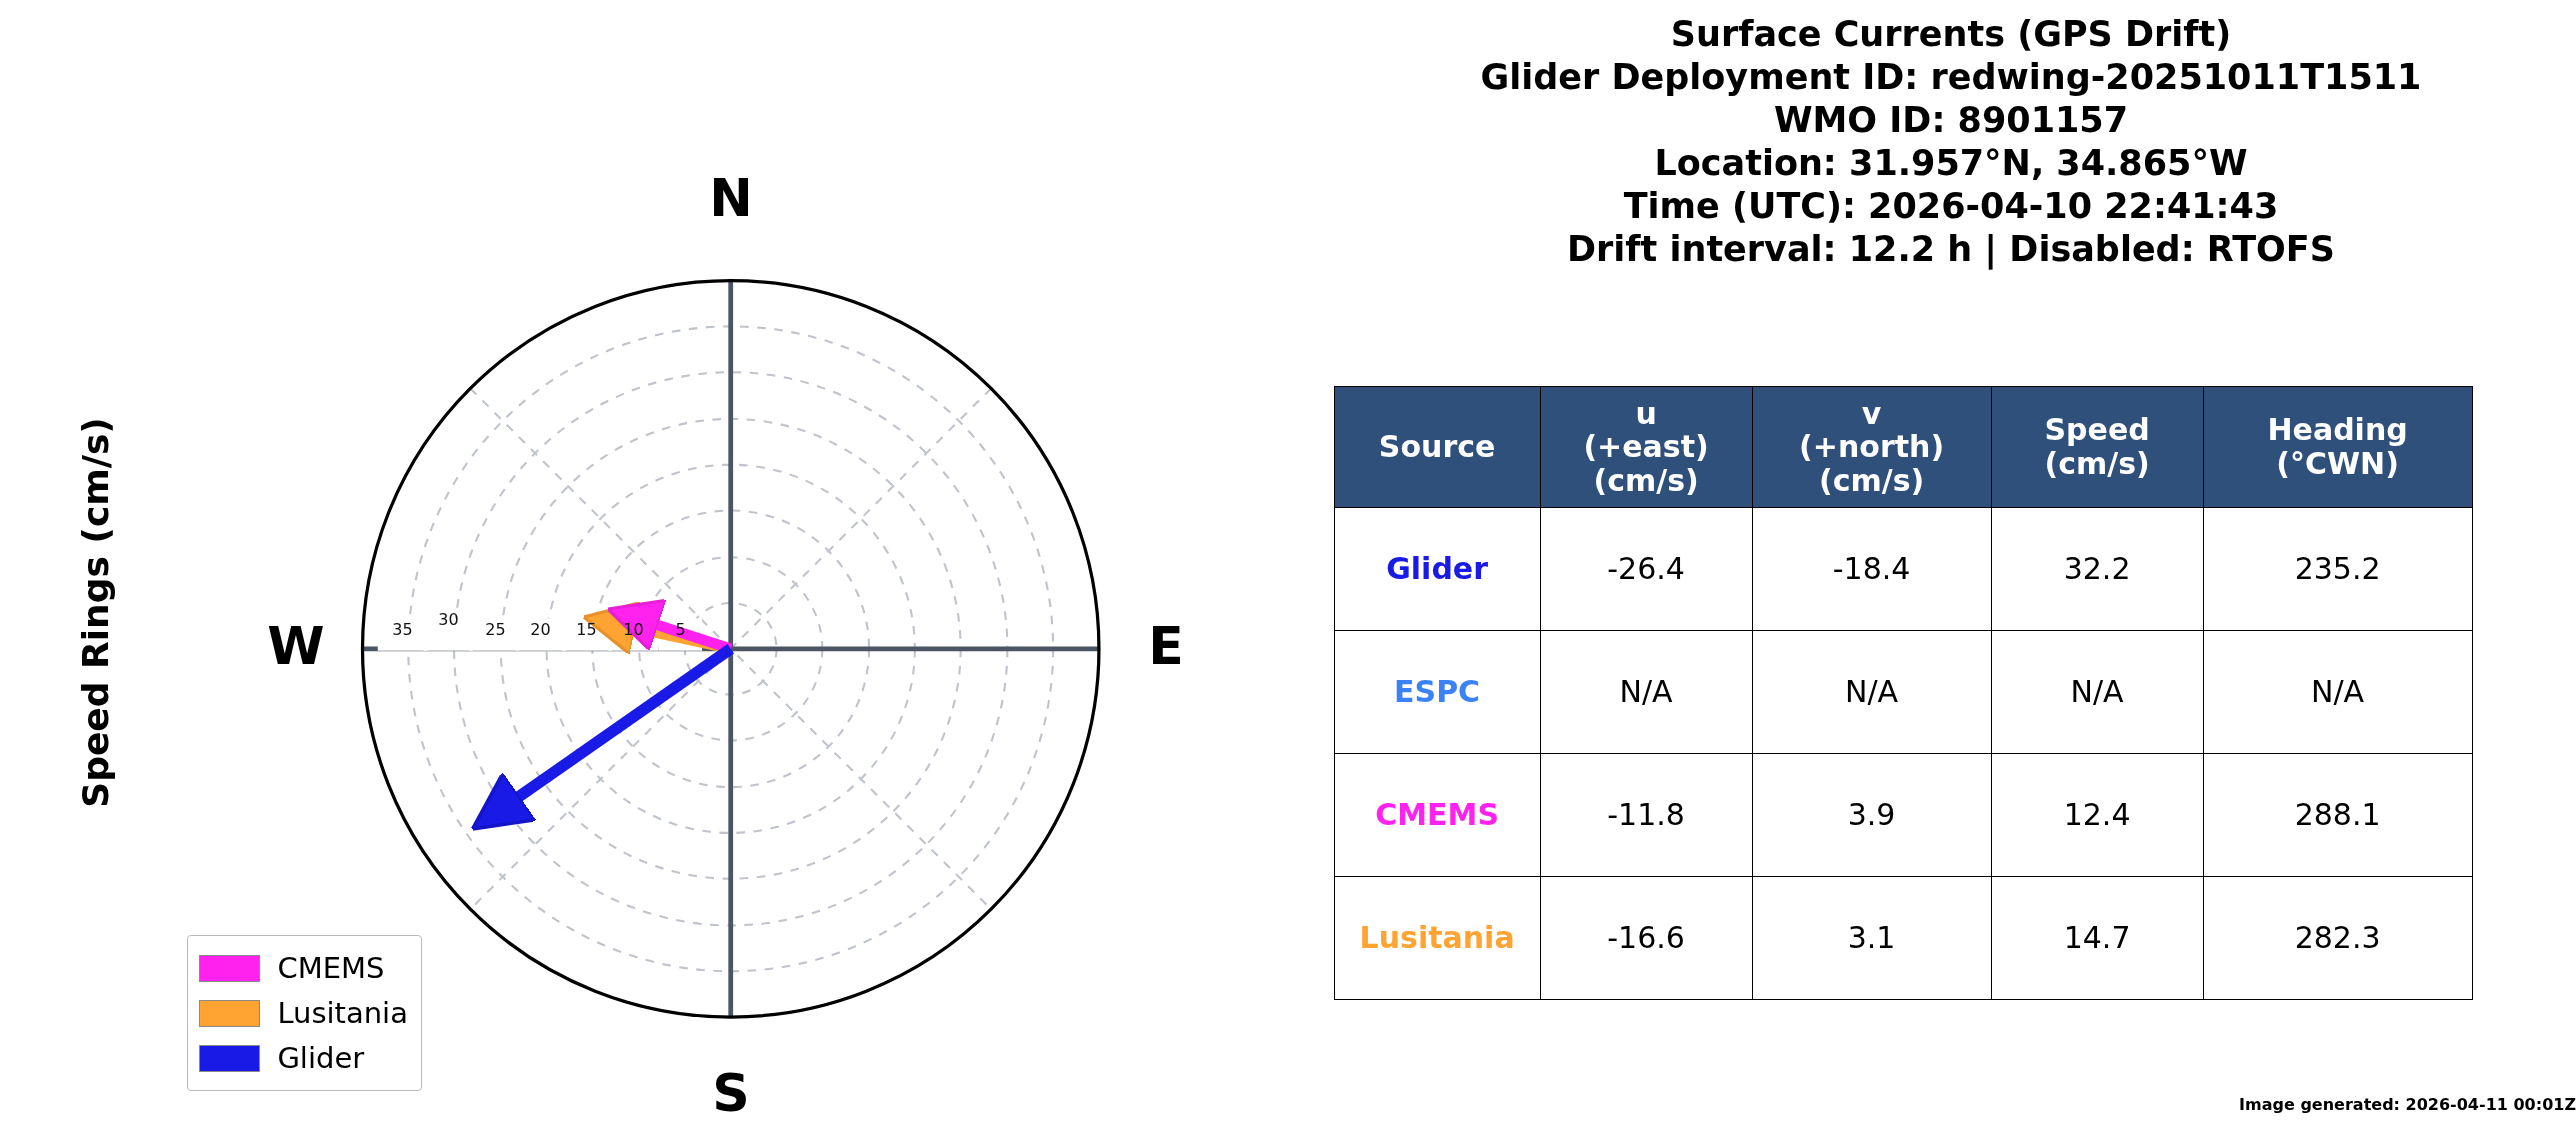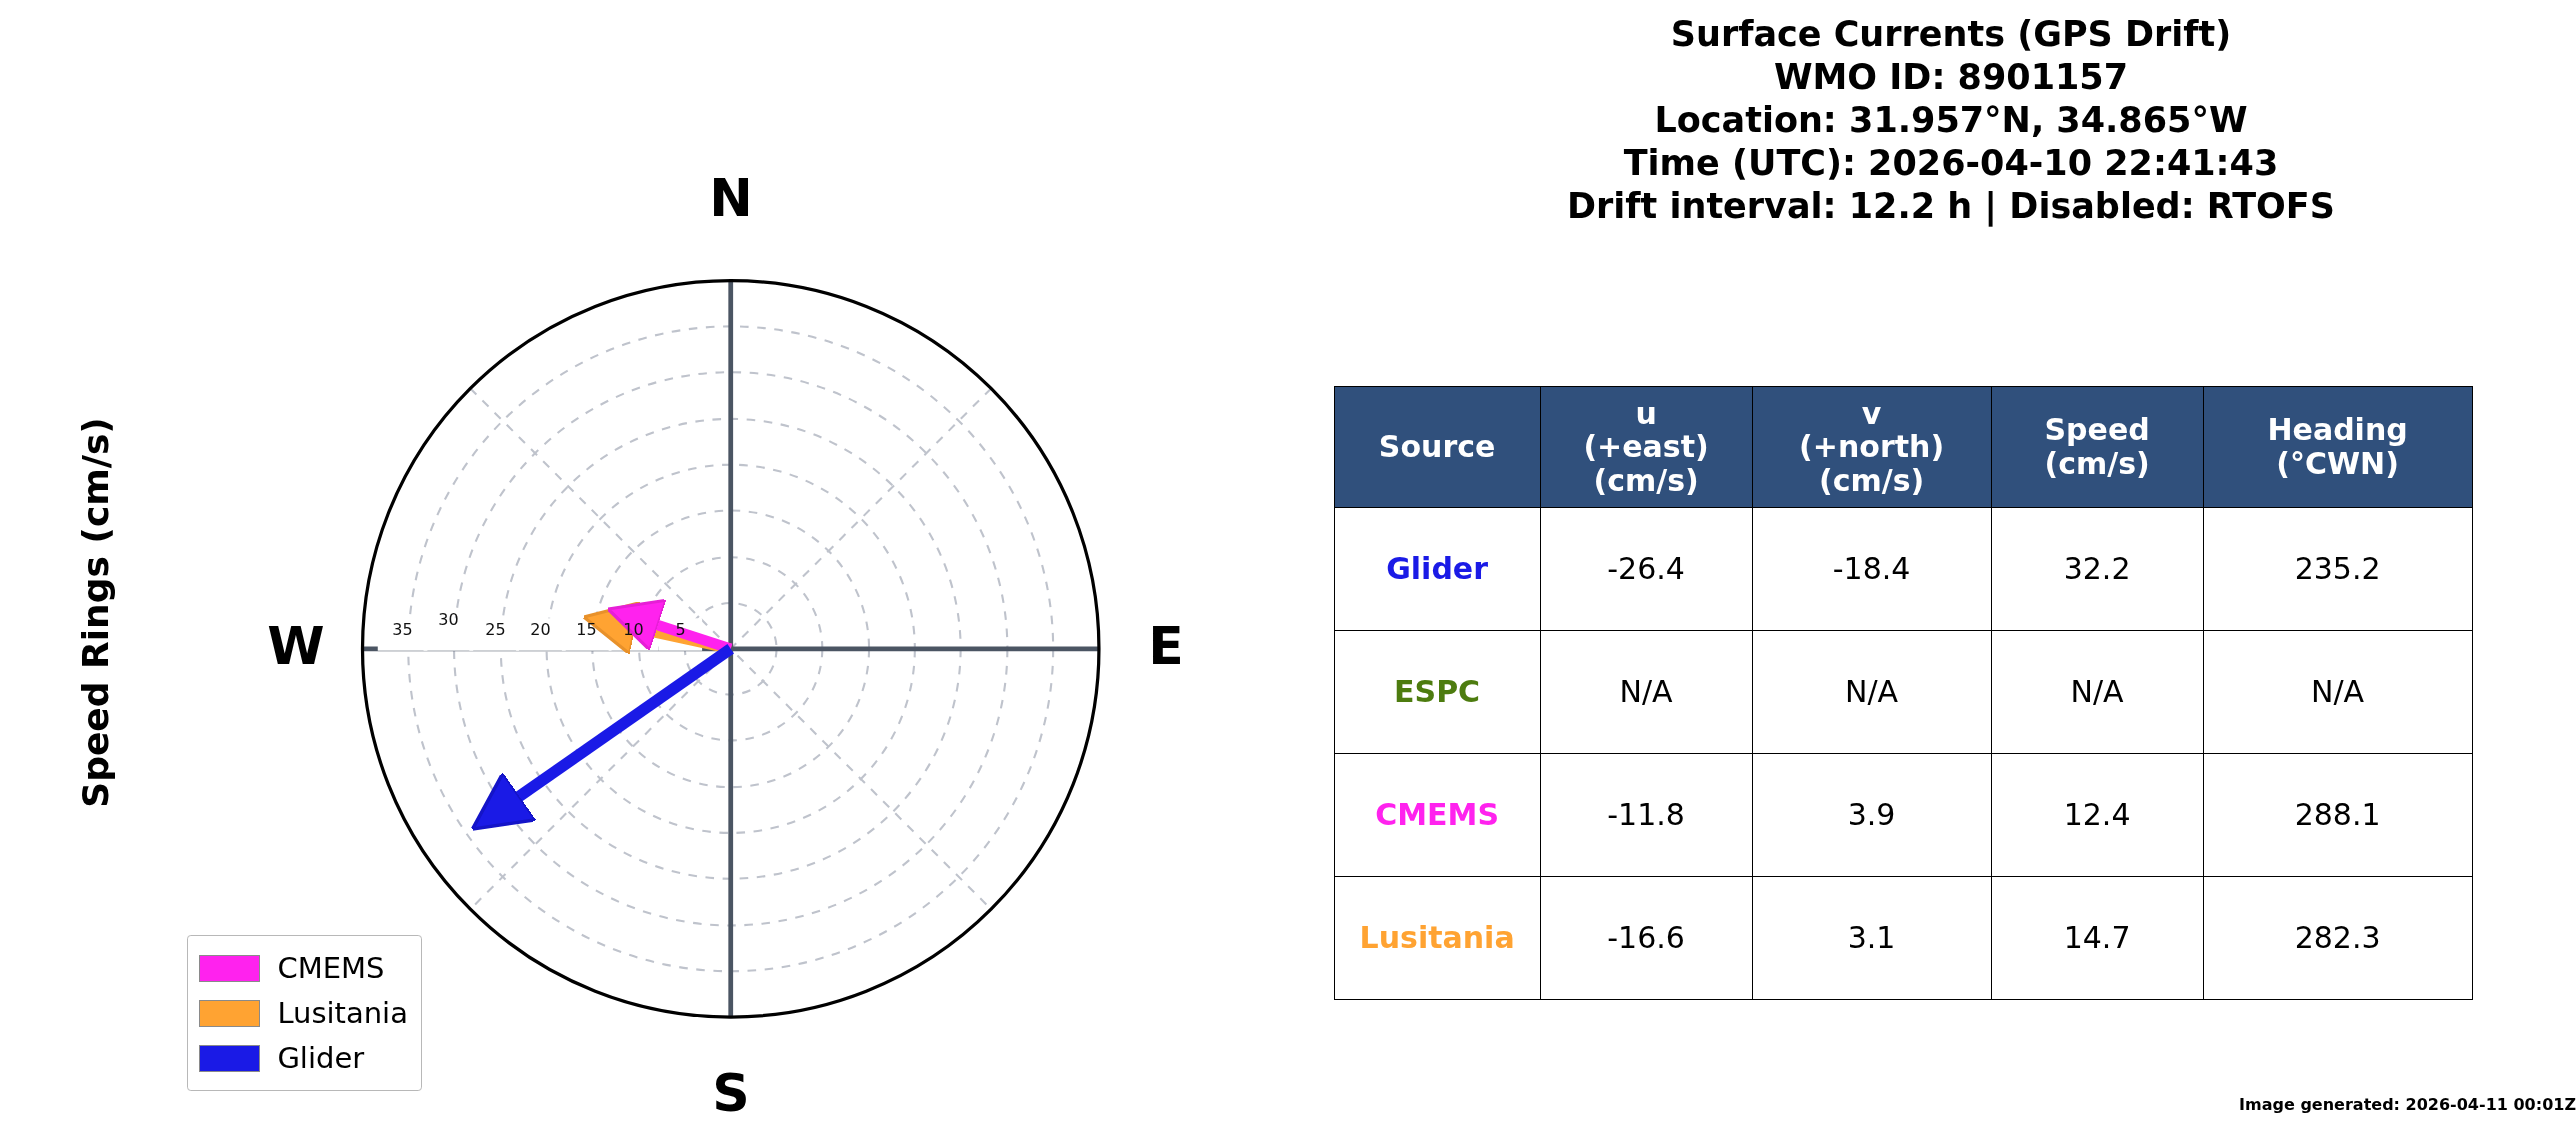--- a/index.html
+++ b/index.html
@@ -167,20 +167,21 @@
         <span class="legend-swatch" style="background:#1a1ae6;"></span>
         <span class="legend-text">Glider</span>
       </div>
     </div>
   </div>
 
   <div id="right-panel">
 
     <div id="title-block">
       <div>Surface Currents (GPS Drift)</div>
+      <div>Glider Deployment ID: redwing-20251011T1511</div>
       <div>WMO ID: 8901157</div>
       <div>Location: 31.957°N, 34.865°W</div>
       <div>Time (UTC): 2026-04-10 22:41:43</div>
       <div>Drift interval: 12.2 h | Disabled: RTOFS</div>
     </div>
 
     <table id="data-table">
       <colgroup>
         <col style="width:206px">
           <col style="width:212px">
@@ -215,21 +216,21 @@
       </thead>
       <tbody>
         <tr>
           <td class="src" style="color:#1a1ae6;">Glider</td>
           <td>-26.4</td>
           <td>-18.4</td>
           <td>32.2</td>
           <td>235.2</td>
         </tr>
         <tr>
-          <td class="src" style="color:#4d7c0f;">ESPC</td>
+          <td class="src" style="color:#3b82f6;">ESPC</td>
           <td>N/A</td>
           <td>N/A</td>
           <td>N/A</td>
           <td>N/A</td>
         </tr>
         <tr>
           <td class="src" style="color:#ff22ee;">CMEMS</td>
           <td>-11.8</td>
           <td>3.9</td>
           <td>12.4</td>

